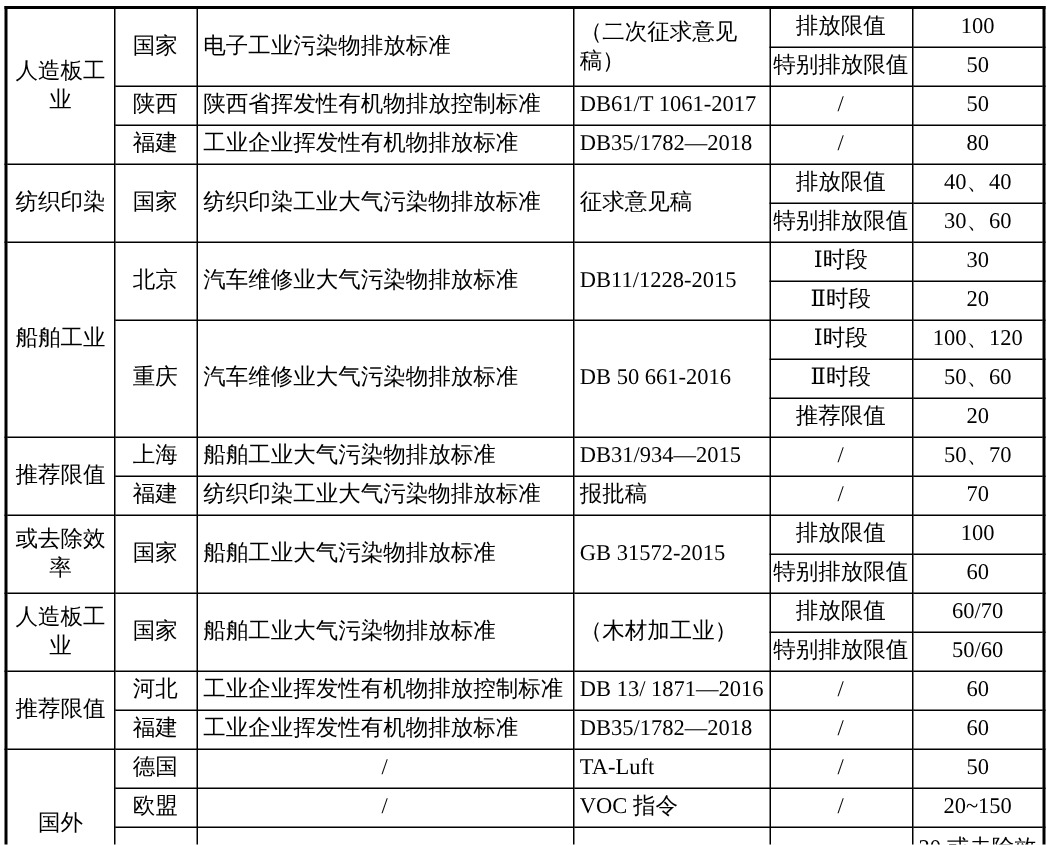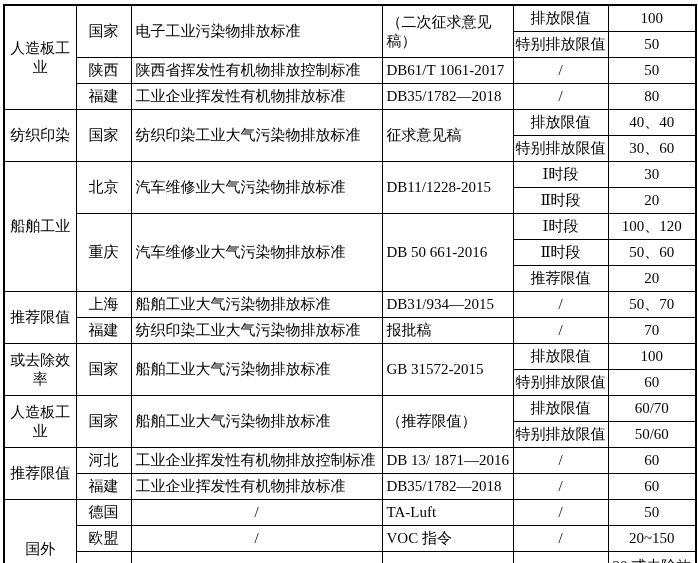--- a/index.html
+++ b/index.html
@@ -139,21 +139,21 @@
         <td>100</td>
       </tr>
       <tr>
         <td>特别排放限值</td>
         <td>60</td>
       </tr>
       <tr>
         <td rowspan="2">人造板工业</td>
         <td rowspan="2">国家</td>
         <td rowspan="2" class="align-left">船舶工业大气污染物排放标准</td>
-        <td rowspan="2" class="align-left">（推荐限值）</td>
+        <td rowspan="2" class="align-left">（木材加工业）</td>
         <td>排放限值</td>
         <td>60/70</td>
       </tr>
       <tr>
         <td>特别排放限值</td>
         <td>50/60</td>
       </tr>
       <tr>
         <td rowspan="2">推荐限值</td>
         <td>河北</td>

